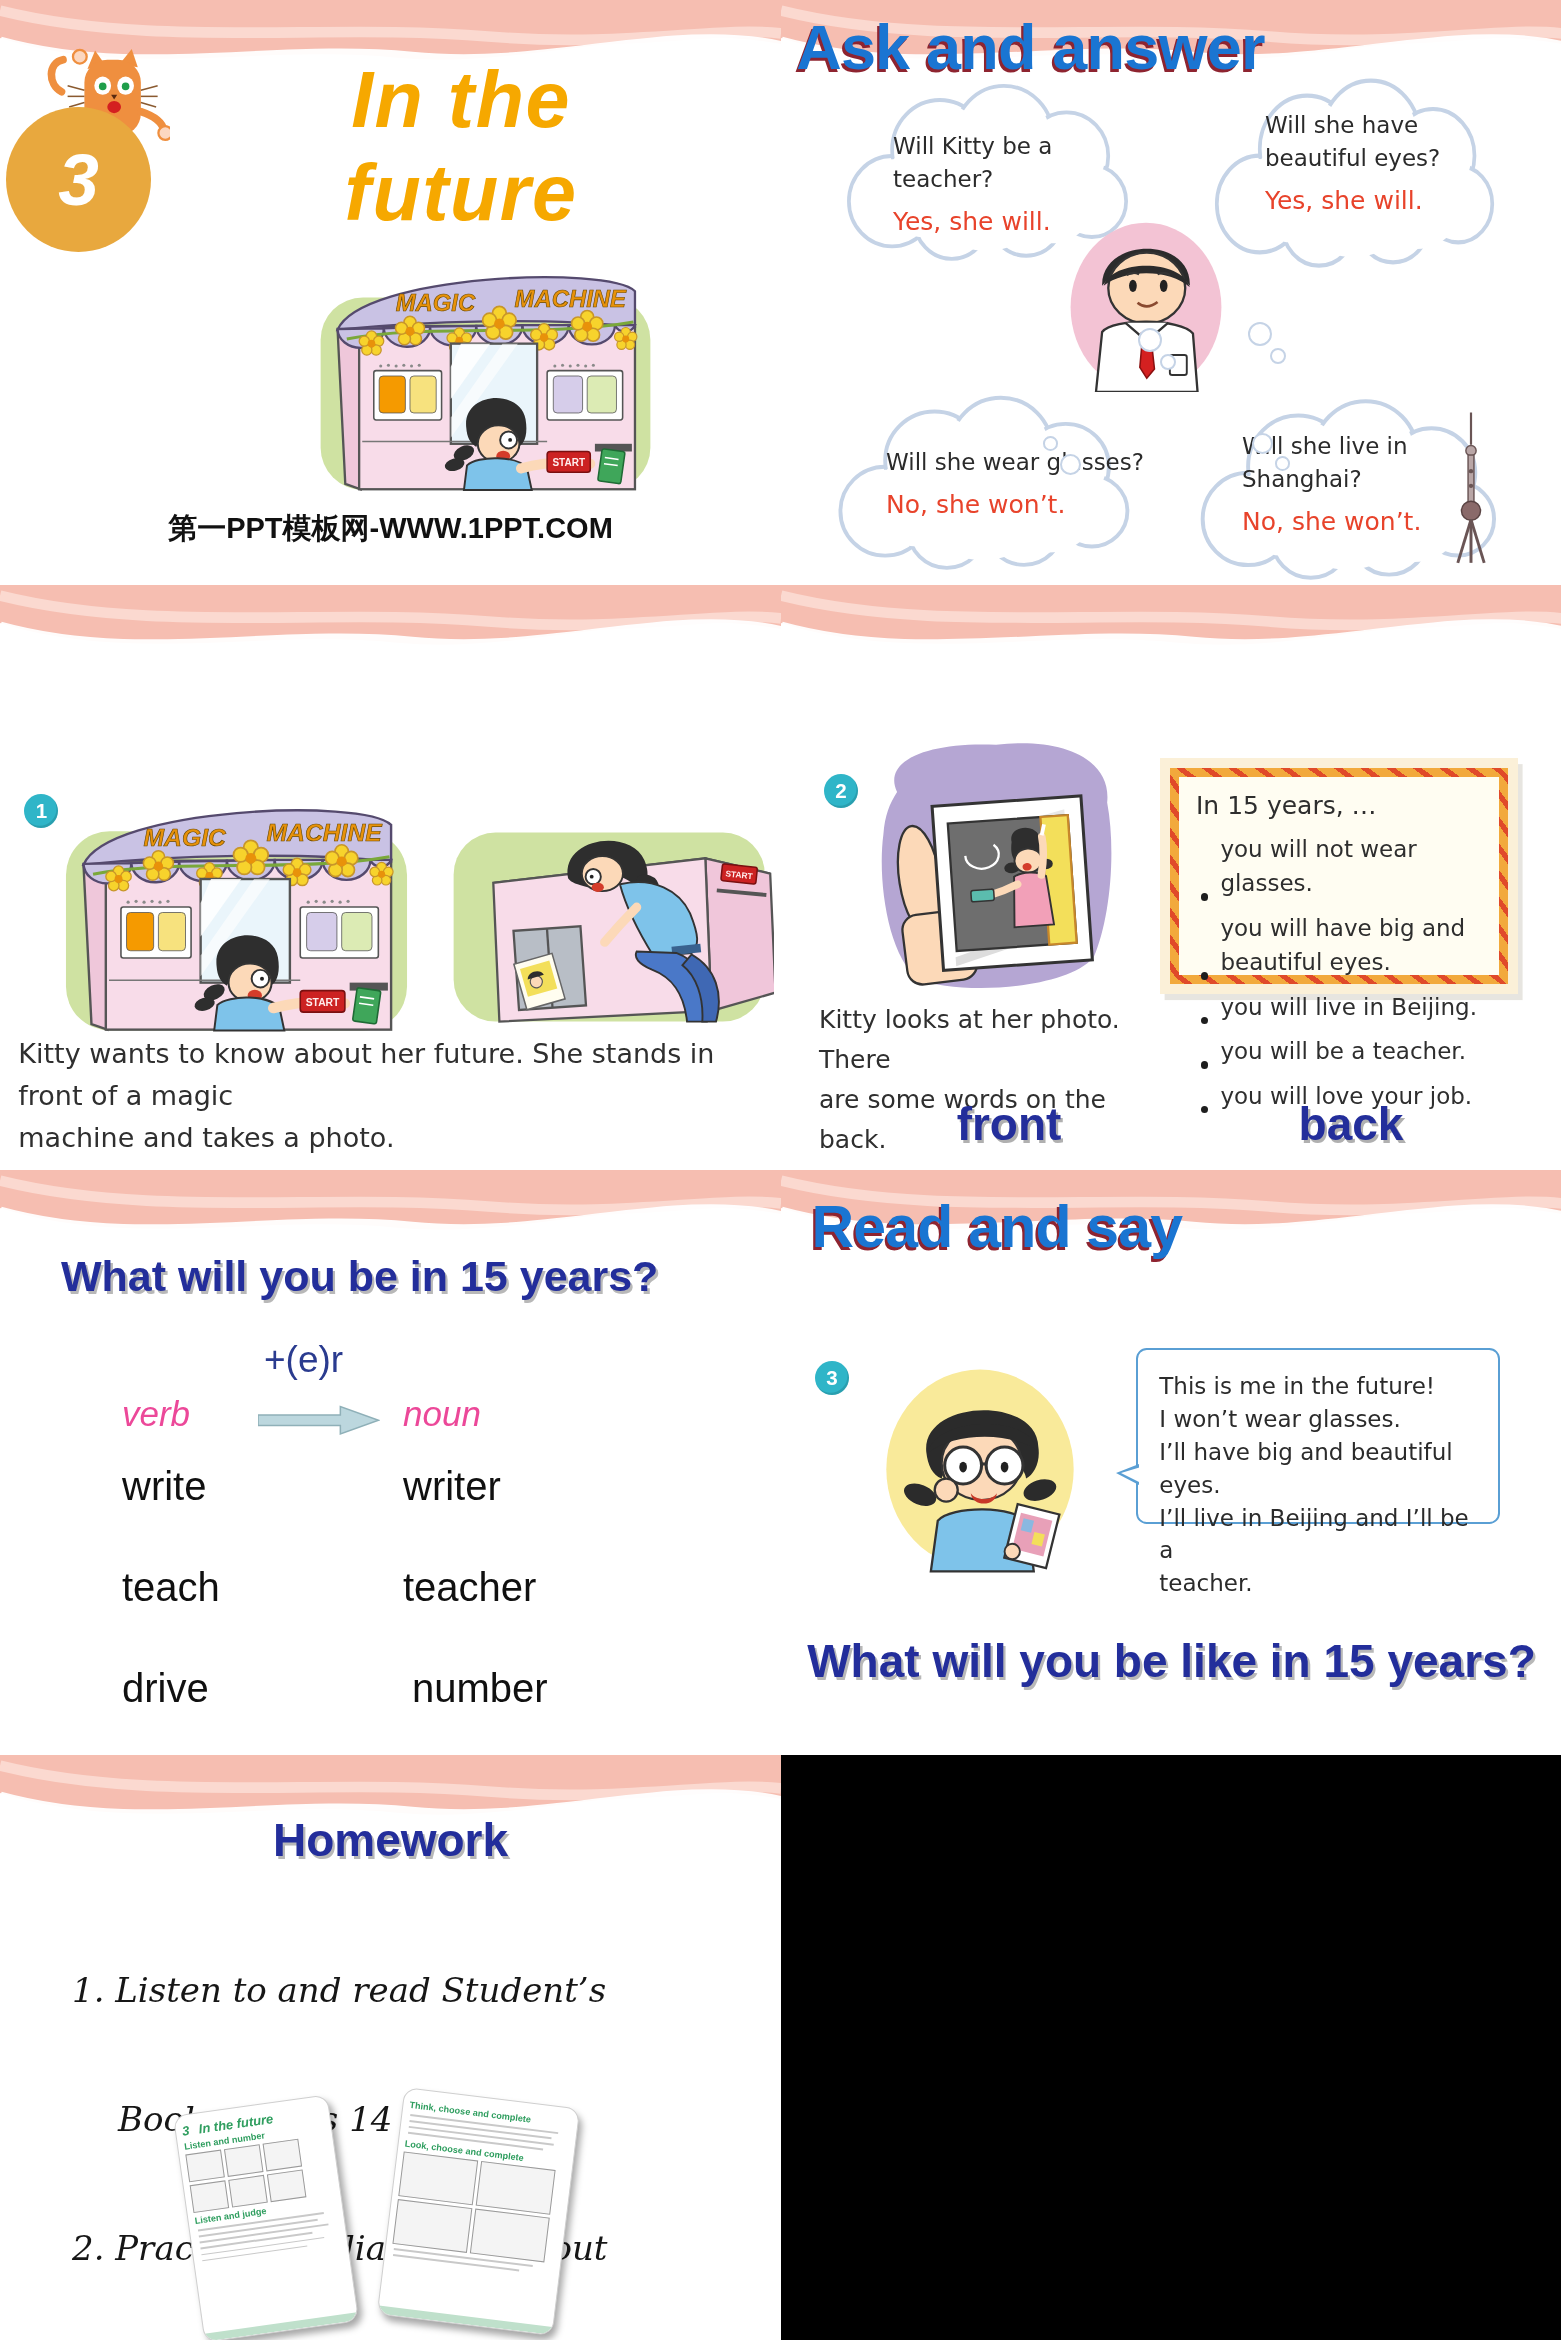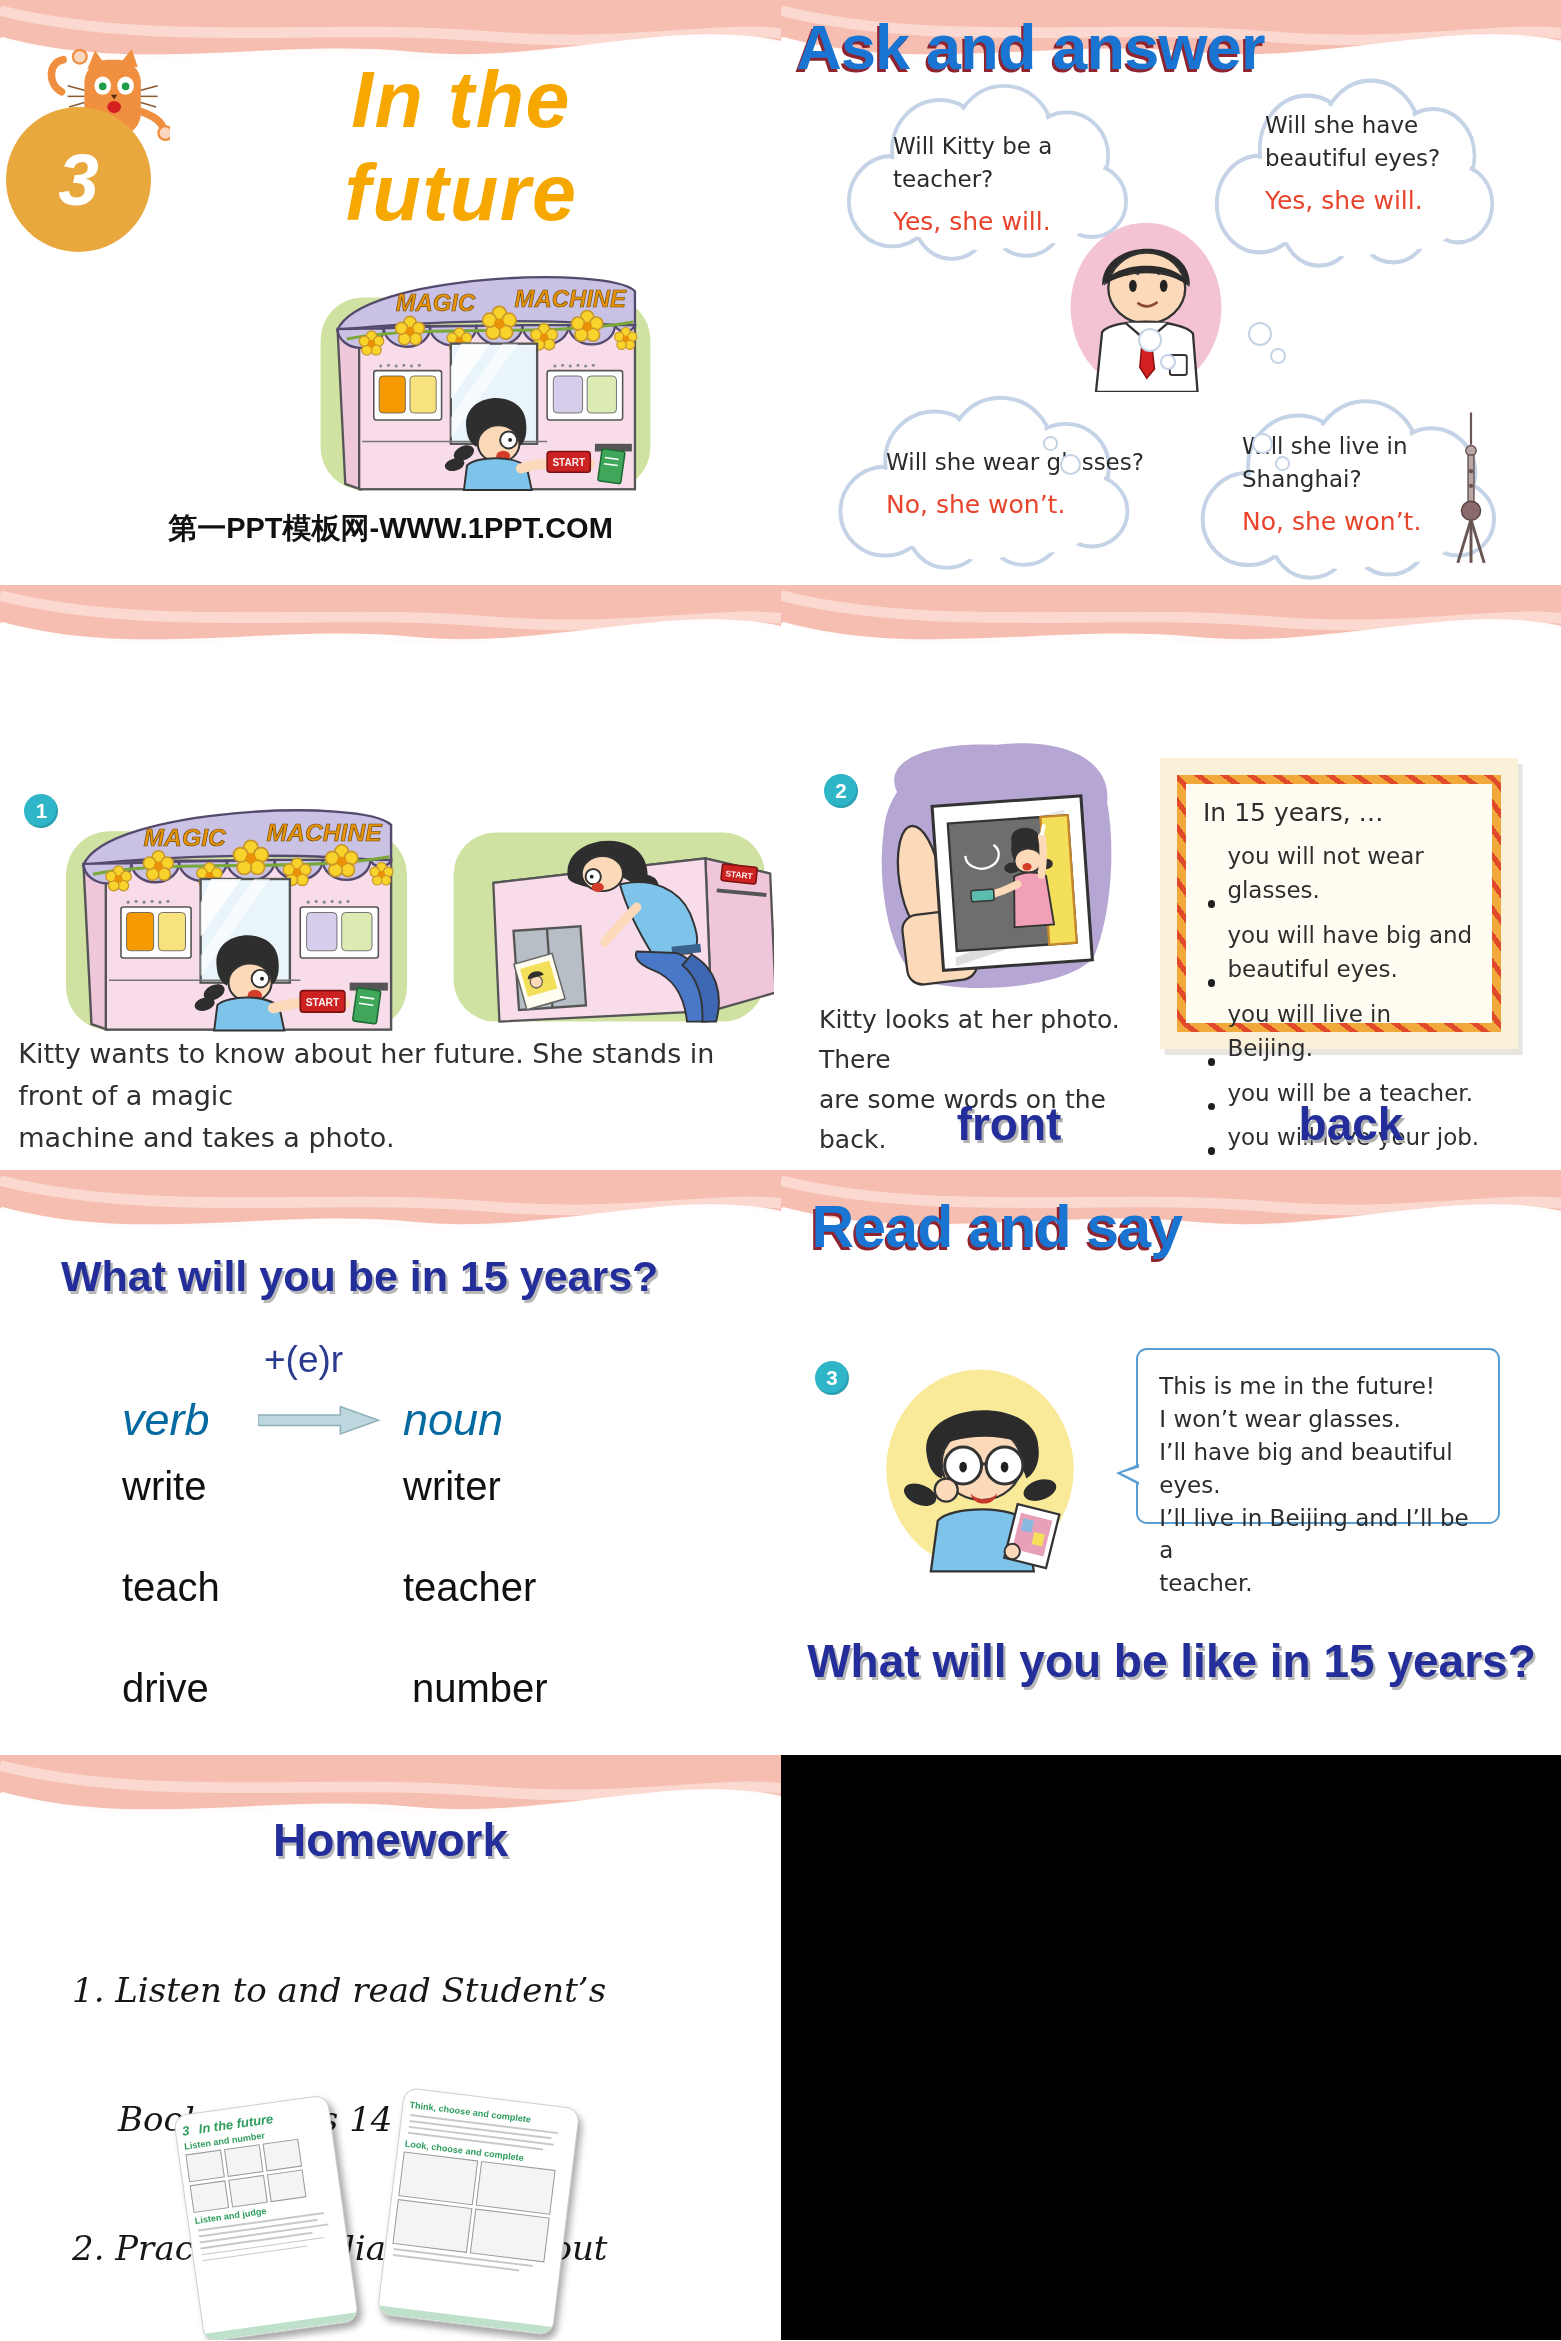--- a/index.html
+++ b/index.html
@@ -37,34 +37,34 @@
   .cloud svg.cl{position:absolute;left:0;top:0;width:100%;height:100%;}
   .cloud .ctext{position:absolute;font-family:"DejaVu Sans", sans-serif;}
   .q{color:#2b2b2b;font-size:23px;line-height:1.45;}
   .a{color:#e8432b;font-size:25px;margin-top:10.7px;}
   .bub{position:absolute;background:#fff;border:2.3px solid #c5d3e6;border-radius:50%;}
 
   
   .caption{position:absolute;font-family:"DejaVu Sans", sans-serif;color:#2f2f2f;}
 
   
-  .back-card{position:absolute;left:379px;top:173px;width:358px;height:291px;background:#fbf0d8;
-             box-shadow:4.6px 6.1px 0 rgba(160,150,130,.25);padding:17px;box-sizing:border-box;}
+  .back-card{position:absolute;left:379px;top:173px;width:358px;height:236px;background:#fbf0d8;
+             box-shadow:4.6px 6.1px 0 rgba(160,150,130,.25);padding:10px;box-sizing:border-box;}
   .back-card .inner{width:100%;height:100%;box-sizing:border-box;background:#fffdf2;
         border:9.1px solid;border-image:repeating-linear-gradient(45deg,#f2a93c 0 12.2px,#e04a2a 12.2px 18.3px) 12;
         padding:13.7px 10.7px 7.6px 17px;}
   .card-h{font-family:"DejaVu Sans", sans-serif;font-size:25px;color:#2e2e2e;margin-bottom:12.2px;}
   .bullet-row{display:flex;align-items:flex-end;margin-bottom:10px;}
   .dot{flex:0 0 auto;width:7.6px;height:7.6px;border-radius:50%;background:#1e1e1e;margin:10px 12.2px 0 4.6px;}
   .bullet-text{font-family:"DejaVu Sans", sans-serif;font-size:23px;color:#2e2e2e;line-height:1.5;width:309px;}
   .fb-label{position:absolute;top:512px;color:#232e9b;font-weight:bold;font-size:46px;
             text-shadow:2.3px 3px 0 #b0b0b0;text-align:center;}
 
   
-  .verbnoun{position:absolute;font-style:italic;color:#0369a1;font-size:45px;}
+  .verbnoun{position:absolute;font-style:italic;color:#ec4899;font-size:35px;}
   .wordrow{position:absolute;font-size:40px;color:#101010;text-align:right;}
   .suffix{position:absolute;color:#2a3b8f;font-size:37px;}
 
   
   .speech{position:absolute;left:355px;top:178px;width:364px;height:176px;background:#fff;
           border:2.3px solid #5a9fd4;border-radius:10.7px;box-sizing:border-box;
           padding:20px 18.3px 0 21.3px;}
   .speech .line{font-family:"DejaVu Sans", sans-serif;font-size:23px;color:#2b2b2b;line-height:1.43;}
   .speech .tail{position:absolute;left:-22px;top:114px;width:0;height:0;
           border-top:9.1px solid transparent;border-bottom:12.2px solid transparent;

